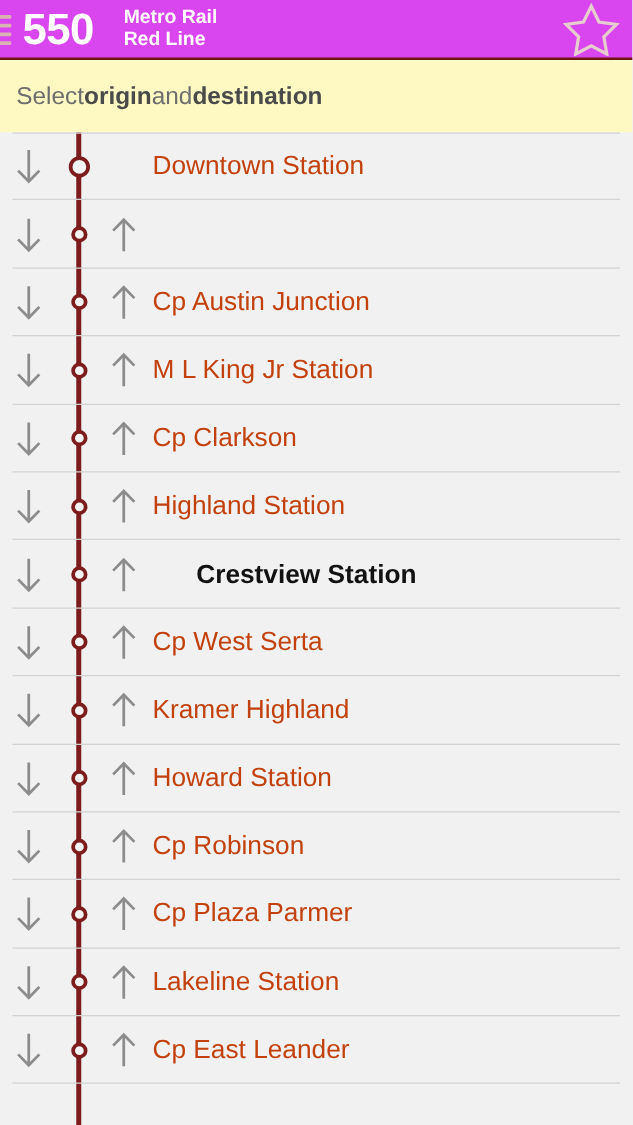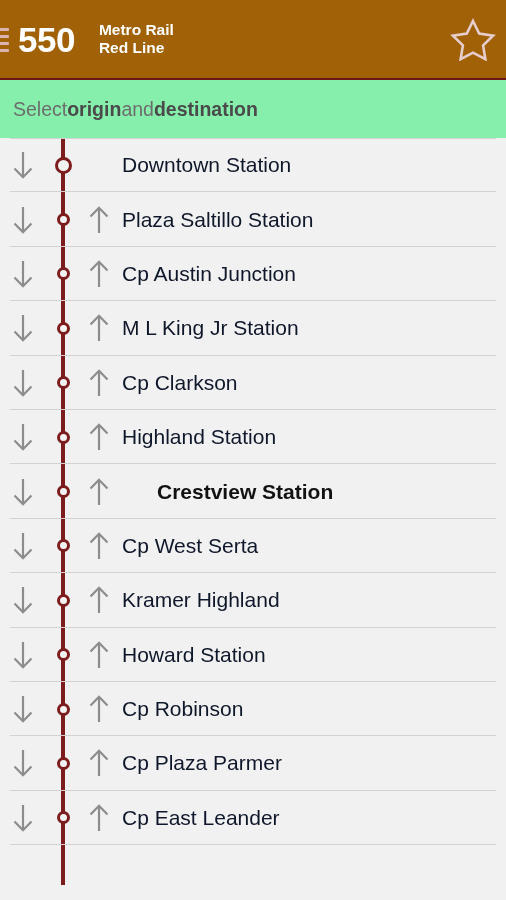--- a/index.html
+++ b/index.html
@@ -13,22 +13,22 @@
   body {
     font-family: "Liberation Sans", sans-serif;
     background: #f1f1f1;
     color: #1c1c1c;
     -webkit-font-smoothing: antialiased;
   }
 
   
   .appbar {
     position: relative;
-    height: 80px;
-    background: #a16207;
+    height: 48px;
+    background: #d946ef;
     display: flex;
     align-items: center;
     padding: 0 0 0 0;
     border-bottom: 2px solid #6e1515;
   }
 
   .hamburger {
     width: 13px;
     margin-left: -4px;
     display: flex;
@@ -82,21 +82,21 @@
   .star-btn svg { display: block; }
 
   
   .prompt {
     height: 58px;
     display: flex;
     align-items: center;
     padding: 0 12px 0 13px;
     font-size: 19.5px;
     color: #6d6d6d;
-    background: #86efac;
+    background: #fef9c3;
   }
   .prompt b { color: #4a4a4a; font-weight: bold; }
 
   
   .list {
     position: relative;
     background: #f1f1f1;
   }
 
   
@@ -171,21 +171,21 @@
     flex: 0 0 auto;
     width: 38px;
     display: flex;
     align-items: center;
     justify-content: center;
   }
 
   .station-name {
     flex: 1 1 auto;
     font-size: 21px;
-    color: #0f172a;
+    color: #c2410c;
     padding-left: 4px;
     white-space: nowrap;
     overflow: hidden;
     text-overflow: ellipsis;
   }
   .station-name.sel {
     font-weight: bold;
     color: #121212;
     margin-left: 35px;
   }
@@ -249,21 +249,20 @@
 </div>
       <div class="cell-dot">
         <div class="dot"></div>
       </div>
       <div class="cell-up">
   <svg class="arrow" width="26" height="30" viewBox="0 0 26 30">
     <path d="M13 4 L13 28" fill="none" stroke="#8c8c8c" stroke-width="2.2"></path>
     <path d="M4.5 11.5 L13 2.8 L21.5 11.5" fill="none" stroke="#8c8c8c" stroke-width="2.2" stroke-linecap="butt" stroke-linejoin="miter"></path>
   </svg>
 </div>
-      <div class="station-name">Plaza Saltillo Station</div>
     </div>
     <div class="row">
       <div class="cell-down">
   <svg class="arrow" width="26" height="30" viewBox="0 0 26 30">
     <path d="M13 2 L13 26" fill="none" stroke="#8c8c8c" stroke-width="2.2"></path>
     <path d="M4.5 18.5 L13 27.2 L21.5 18.5" fill="none" stroke="#8c8c8c" stroke-width="2.2" stroke-linecap="butt" stroke-linejoin="miter"></path>
   </svg>
 </div>
       <div class="cell-dot">
         <div class="dot"></div>
@@ -447,15 +446,33 @@
 </div>
       <div class="cell-dot">
         <div class="dot"></div>
       </div>
       <div class="cell-up">
   <svg class="arrow" width="26" height="30" viewBox="0 0 26 30">
     <path d="M13 4 L13 28" fill="none" stroke="#8c8c8c" stroke-width="2.2"></path>
     <path d="M4.5 11.5 L13 2.8 L21.5 11.5" fill="none" stroke="#8c8c8c" stroke-width="2.2" stroke-linecap="butt" stroke-linejoin="miter"></path>
   </svg>
 </div>
+      <div class="station-name">Lakeline Station</div>
+    </div>
+    <div class="row">
+      <div class="cell-down">
+  <svg class="arrow" width="26" height="30" viewBox="0 0 26 30">
+    <path d="M13 2 L13 26" fill="none" stroke="#8c8c8c" stroke-width="2.2"></path>
+    <path d="M4.5 18.5 L13 27.2 L21.5 18.5" fill="none" stroke="#8c8c8c" stroke-width="2.2" stroke-linecap="butt" stroke-linejoin="miter"></path>
+  </svg>
+</div>
+      <div class="cell-dot">
+        <div class="dot"></div>
+      </div>
+      <div class="cell-up">
+  <svg class="arrow" width="26" height="30" viewBox="0 0 26 30">
+    <path d="M13 4 L13 28" fill="none" stroke="#8c8c8c" stroke-width="2.2"></path>
+    <path d="M4.5 11.5 L13 2.8 L21.5 11.5" fill="none" stroke="#8c8c8c" stroke-width="2.2" stroke-linecap="butt" stroke-linejoin="miter"></path>
+  </svg>
+</div>
       <div class="station-name">Cp East Leander</div>
     </div>
   </div>
 
 </body></html>

